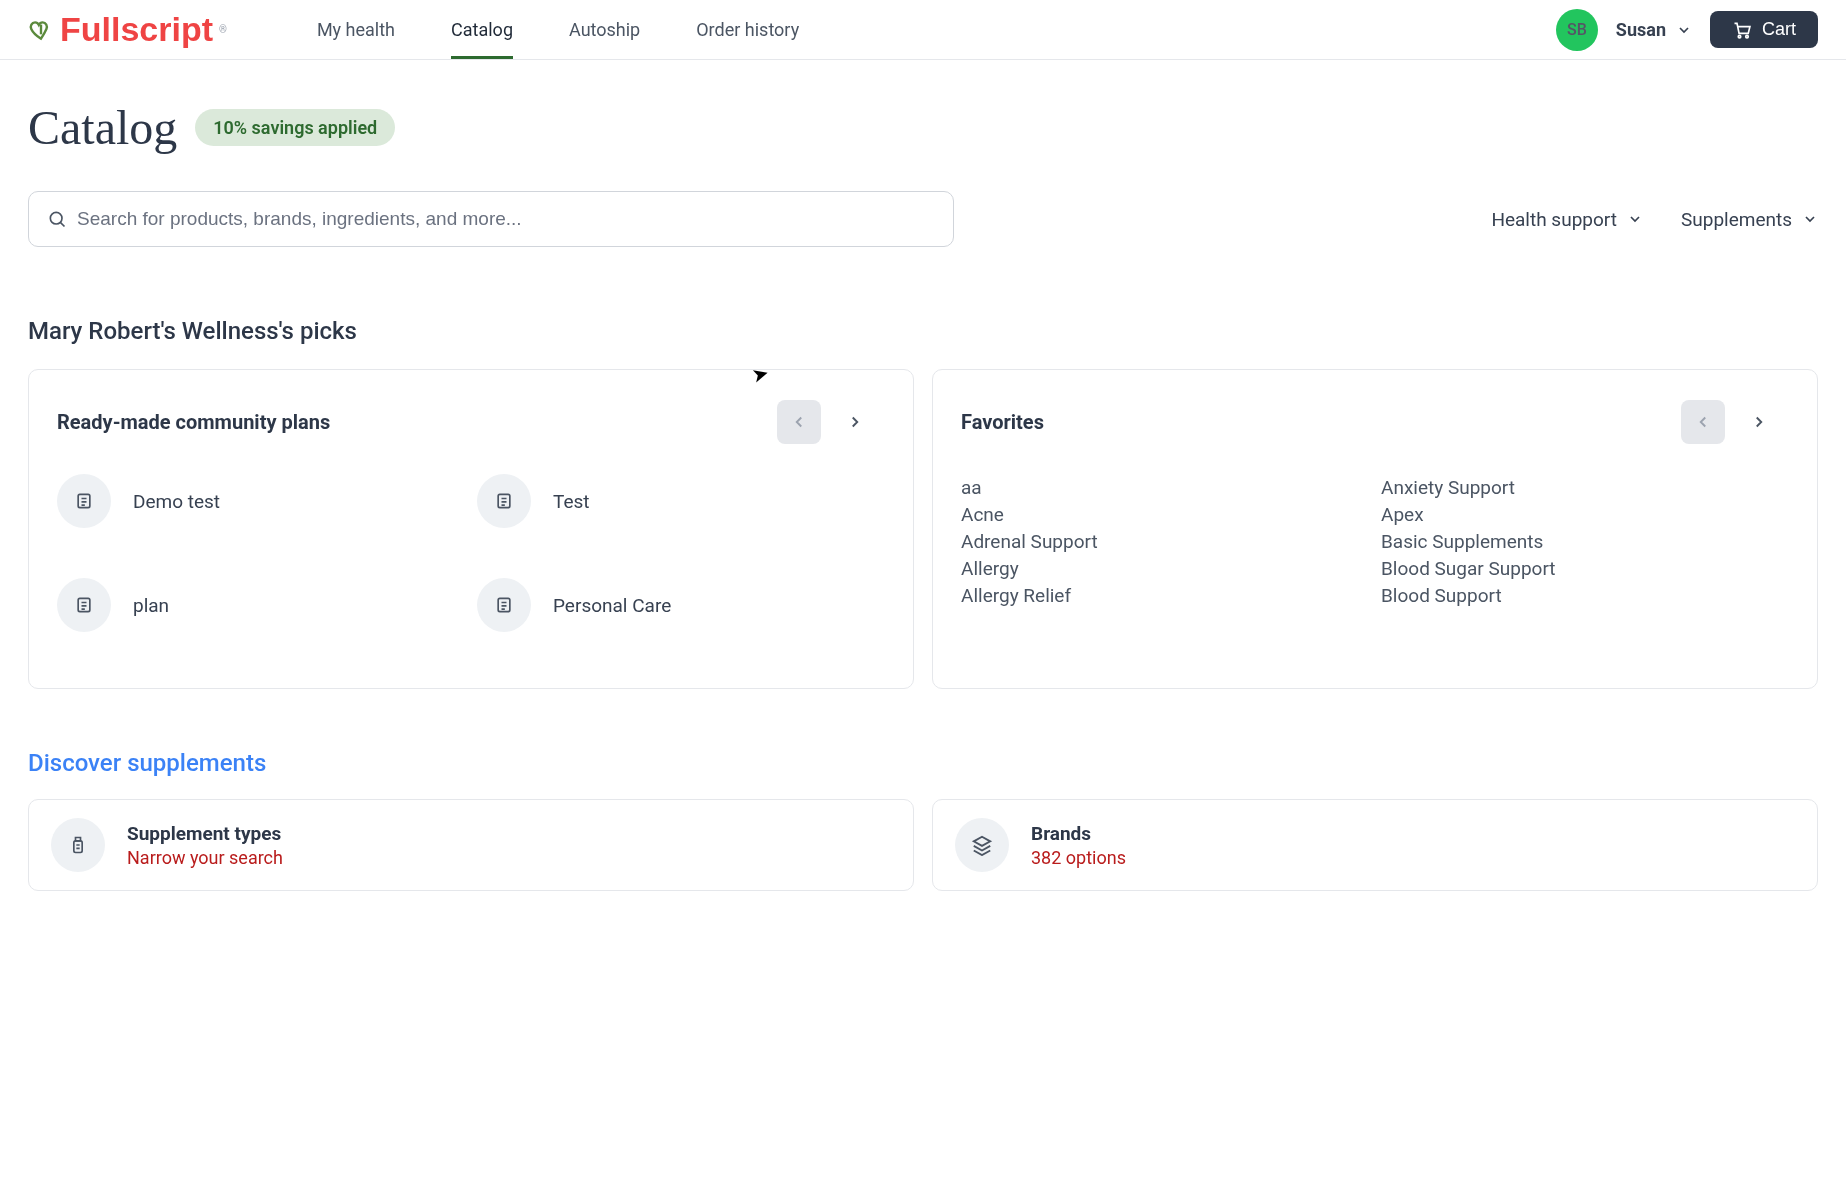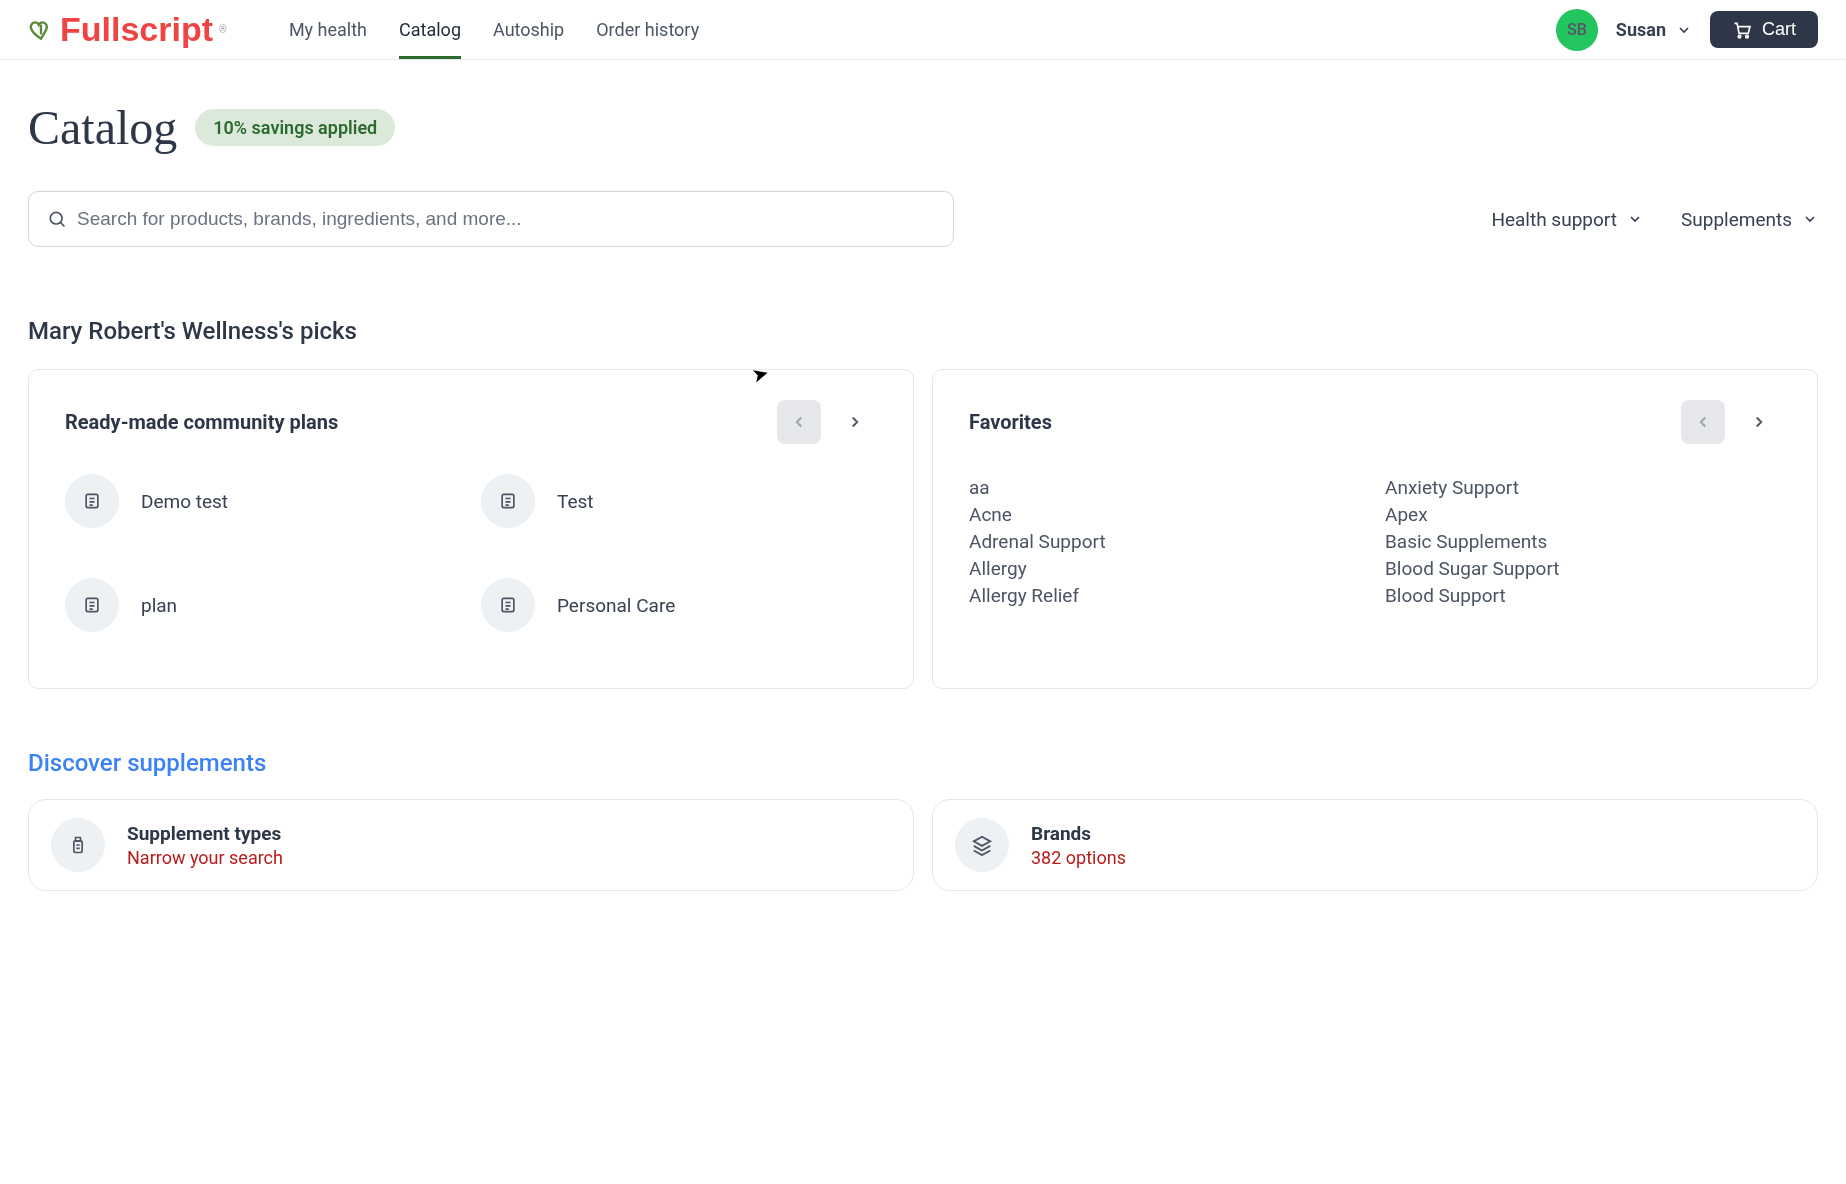--- a/index.html
+++ b/index.html
@@ -24,22 +24,22 @@
   }
   .logo-text {
     font-size: 34px;
     font-weight: 600;
     color: #ef4444;
     font-family: Liberation Sans, sans-serif;
   }
   .logo-mark { color: #5b8a3c; }
   .nav {
     display: flex;
-    gap: 32px;
-    margin-left: 62px;
+    gap: 56px;
+    margin-left: 90px;
   }
   .nav-item {
     font-size: 18px;
     color: #4b5563;
     cursor: pointer;
     padding: 18px 0;
     position: relative;
   }
   .nav-item.active {
     color: #1f2937;
@@ -136,21 +136,21 @@
     margin-top: 70px;
   }
 
   .cards-row {
     display: flex; gap: 18px; margin-top: 24px;
   }
   .card {
     flex: 1;
     border: 1px solid #e5e7eb;
     border-radius: 10px;
-    padding: 30px 36px 40px 36px;
+    padding: 30px 36px 40px 28px;
     position: relative;
     min-height: 320px;
   }
   .card-header {
     display: flex; align-items: center;
     margin-bottom: 30px;
   }
   .card-title {
     font-size: 20px; font-weight: 700; color: #2d3748;
   }
@@ -205,21 +205,21 @@
   .discover-title {
     font-size: 24px; font-weight: 500; color: #3b82f6;
     margin-top: 60px;
   }
   .discover-row {
     display: flex; gap: 18px; margin-top: 22px;
   }
   .discover-card {
     flex: 1;
     border: 1px solid #e5e7eb;
-    border-radius: 18px;
+    border-radius: 10px;
     padding: 18px 22px;
     display: flex; align-items: center; gap: 22px;
     cursor: pointer;
   }
   .discover-icon {
     width: 54px; height: 54px;
     border-radius: 50%;
     background: #eef1f4;
     display: flex; align-items: center; justify-content: center;
     color: #4b5563;

